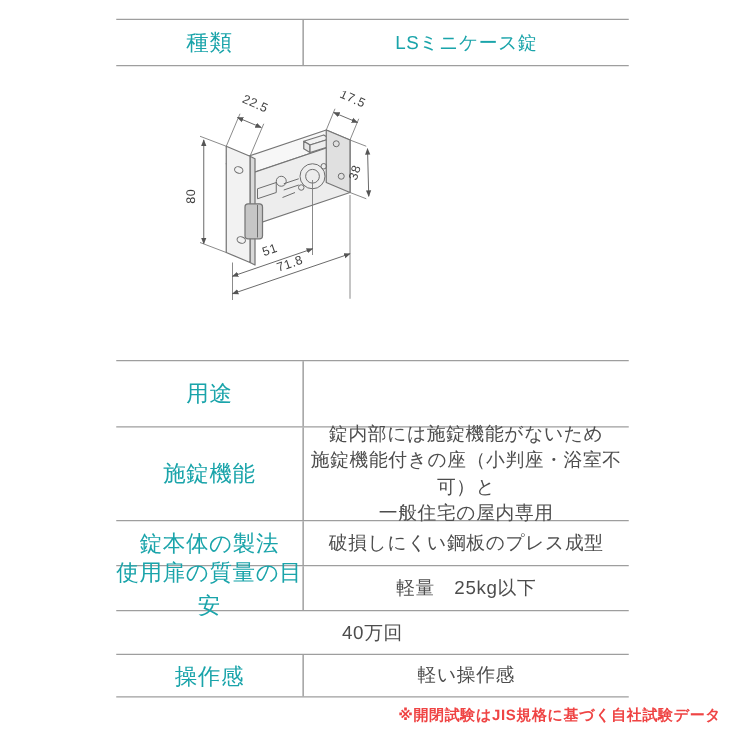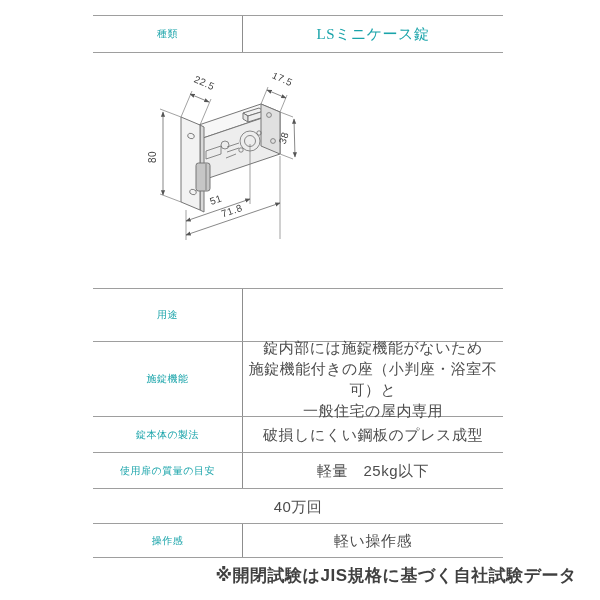--- a/index.html
+++ b/index.html
@@ -9,33 +9,33 @@
     -webkit-font-smoothing:antialiased;
   }
   .spec-table{
     position:absolute;left:93px;top:15px;width:410px;
     border-top:1px solid #9e9e9e;
   }
   .row{display:flex;border-bottom:1px solid #9e9e9e;box-sizing:border-box;}
   .label-cell{
     width:149px;flex:0 0 149px;border-right:1px solid #8d8d8d;
     display:flex;flex-direction:column;align-items:center;justify-content:center;
-    color:#1aa4aa;font-size:10px;letter-spacing:0.5px;text-align:center;line-height:26px;
+    color:#1aa4aa;font-size:18px;letter-spacing:0.5px;text-align:center;line-height:26px;
   }
   .value-cell{
     flex:1;display:flex;flex-direction:column;align-items:center;justify-content:center;
     color:#4d4d4d;font-size:15px;letter-spacing:0.5px;text-align:center;line-height:21px;
     position:relative;
   }
-  .value-teal{color:#1aa4aa;font-family:Liberation Serif, serif;}
+  .value-teal{color:#1aa4aa;}
   .h37{height:37px}.h236{height:236px}.h53{height:53px}.h75{height:75px}
   .h36{height:36px}.h35{height:35px}.h34{height:34px}
   .footnote{
     position:absolute;top:564px;right:23px;
-    color:#404040;font-size:17px;font-weight:600;letter-spacing:0.5px;
+    color:#ef4444;font-size:12px;font-weight:600;letter-spacing:0.5px;
   }
   .diagram-svg{position:absolute;left:54px;top:20px;}
   .diagram-svg text{font-family:"Liberation Sans","DejaVu Sans",sans-serif;font-size:10px;fill:#3f3f3f;}
   .face{stroke:#767676;stroke-width:1;stroke-linejoin:round;}
   .detail{stroke:#6e6e6e;stroke-width:0.8;fill:none;}
   .dimline{stroke:#555;stroke-width:0.7;fill:none;}
   .extline{stroke:#7a7a7a;stroke-width:0.7;fill:none;}
 </style>
 </head>
 <body>

